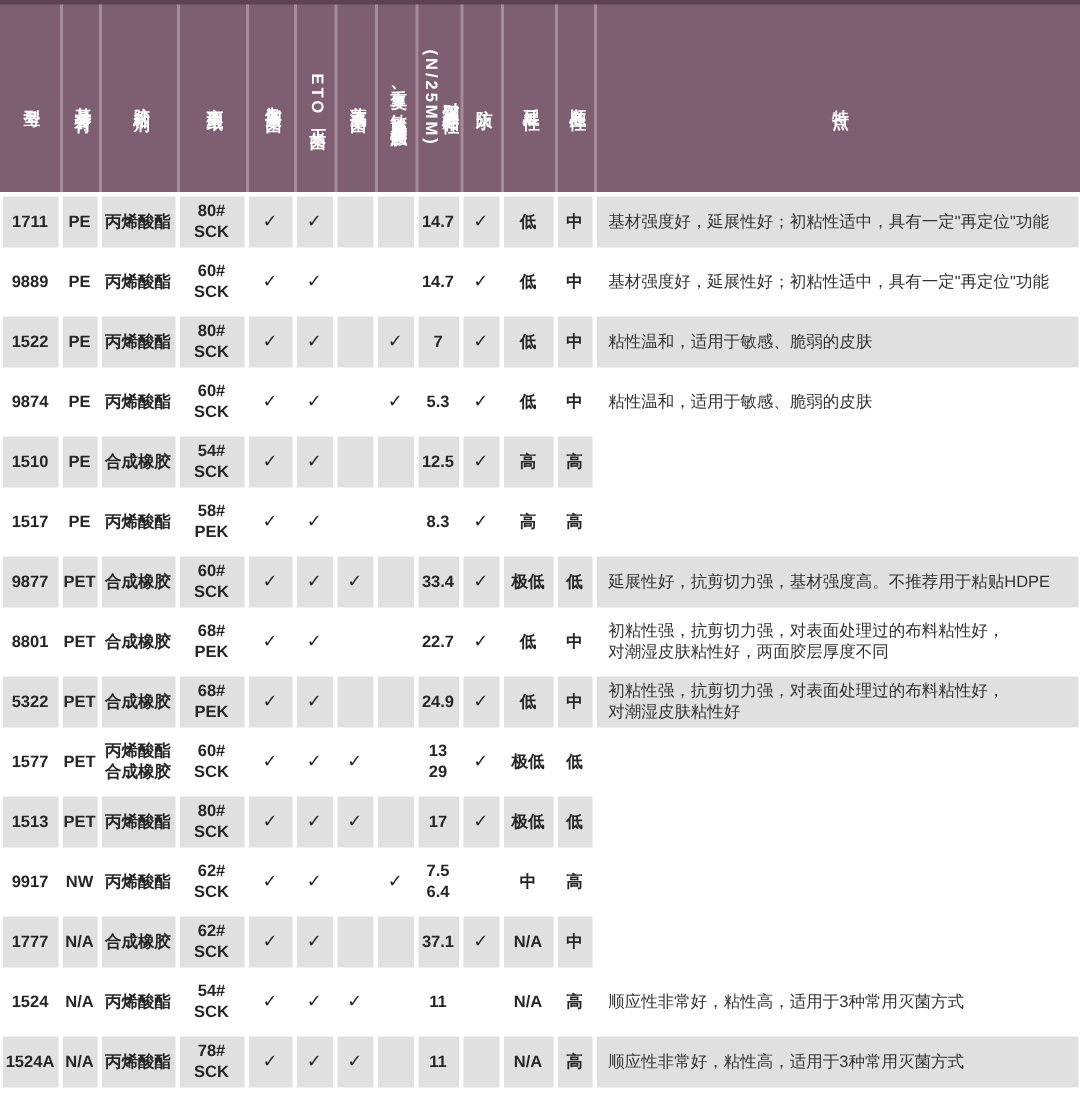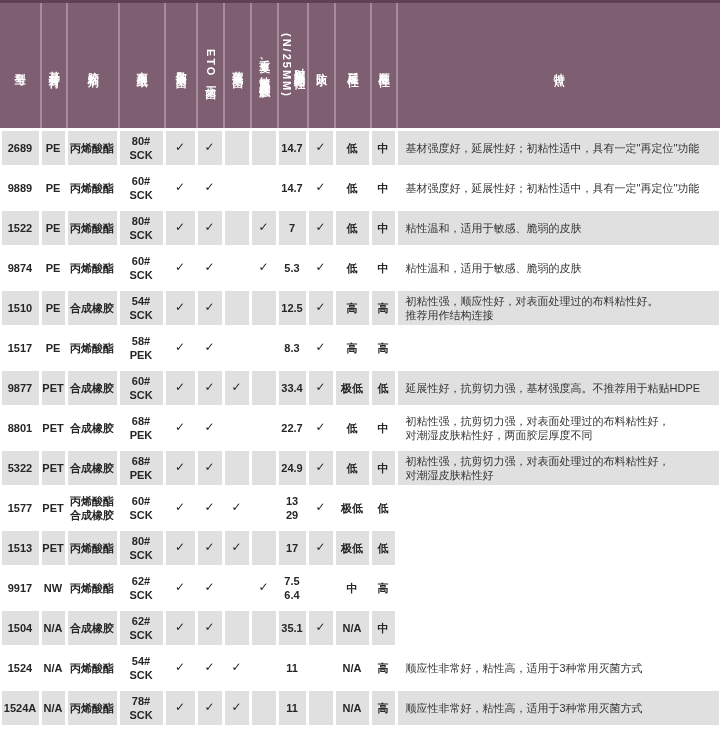--- a/index.html
+++ b/index.html
@@ -57,21 +57,21 @@
     <div class="hcell c8">对钢板的粘性
 (N/25MM)</div>
     <div class="hcell c9">防水</div>
     <div class="hcell c10">延展性</div>
     <div class="hcell c11">顺应性</div>
     <div class="hcell c12">特点</div>
   </div>
   <div id="rows-container">
   <div class="row gray">
     <div class="cell c0">
-          <div class="in">2689</div>
+          <div class="in">1711</div>
         </div>
     <div class="cell c1">
           <div class="in">PE</div>
         </div>
     <div class="cell c2">
           <div class="in">丙烯酸酯</div>
         </div>
     <div class="cell c3">
           <div class="in">80#
 SCK</div>
@@ -264,24 +264,20 @@
           <div class="in">12.5</div>
         </div>
     <div class="cell c9">
           <div class="in check">✓</div>
         </div>
     <div class="cell c10">
           <div class="in">高</div>
         </div>
     <div class="cell c11">
           <div class="in">高</div>
-        </div>
-    <div class="cell c12">
-          <div class="in">初粘性强，顺应性好，对表面处理过的布料粘性好。
-推荐用作结构连接</div>
         </div>
   </div>
 
   <div class="row white">
     <div class="cell c0">
           <div class="in">1517</div>
         </div>
     <div class="cell c1">
           <div class="in">PE</div>
         </div>
@@ -567,21 +563,21 @@
     <div class="cell c10">
           <div class="in">中</div>
         </div>
     <div class="cell c11">
           <div class="in">高</div>
         </div>
   </div>
 
   <div class="row gray">
     <div class="cell c0">
-          <div class="in">1504</div>
+          <div class="in">1777</div>
         </div>
     <div class="cell c1">
           <div class="in">N/A</div>
         </div>
     <div class="cell c2">
           <div class="in">合成橡胶</div>
         </div>
     <div class="cell c3">
           <div class="in">62#
 SCK</div>
@@ -592,21 +588,21 @@
     <div class="cell c5">
           <div class="in check">✓</div>
         </div>
     <div class="cell c6">
           <div class="in check"></div>
         </div>
     <div class="cell c7">
           <div class="in check"></div>
         </div>
     <div class="cell c8">
-          <div class="in">35.1</div>
+          <div class="in">37.1</div>
         </div>
     <div class="cell c9">
           <div class="in check">✓</div>
         </div>
     <div class="cell c10">
           <div class="in">N/A</div>
         </div>
     <div class="cell c11">
           <div class="in">中</div>
         </div>

